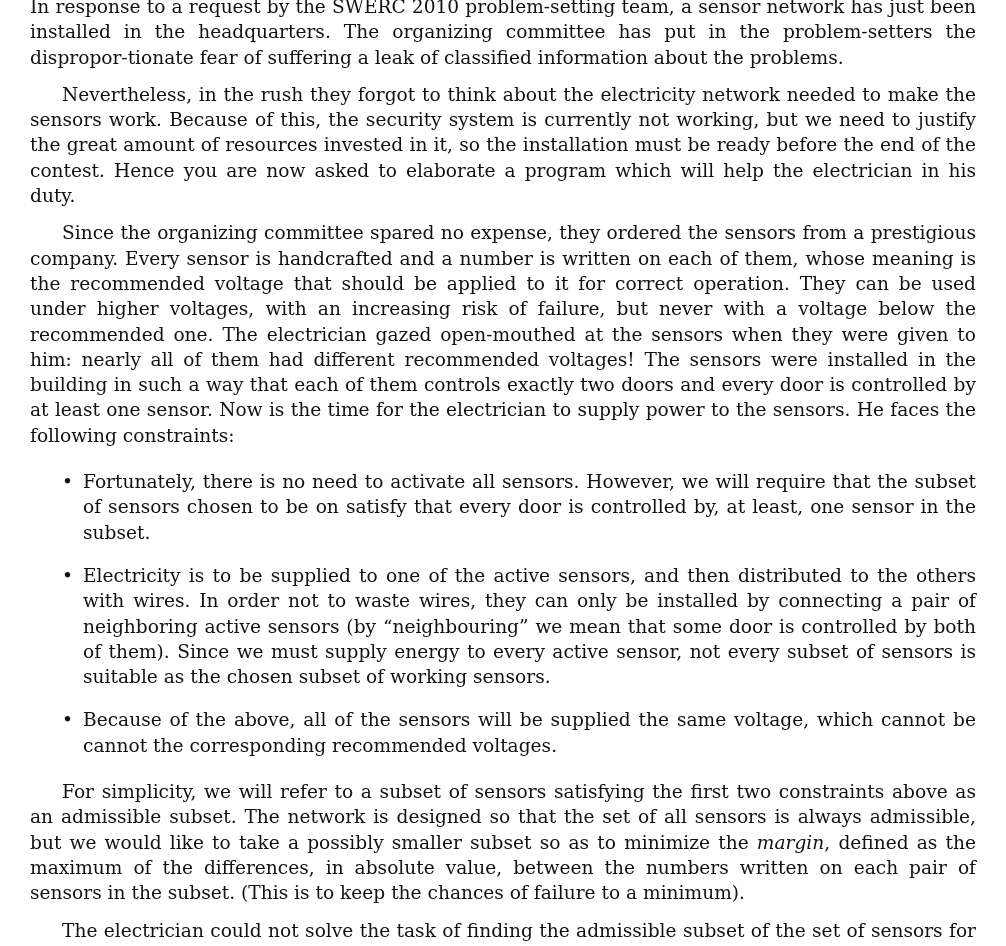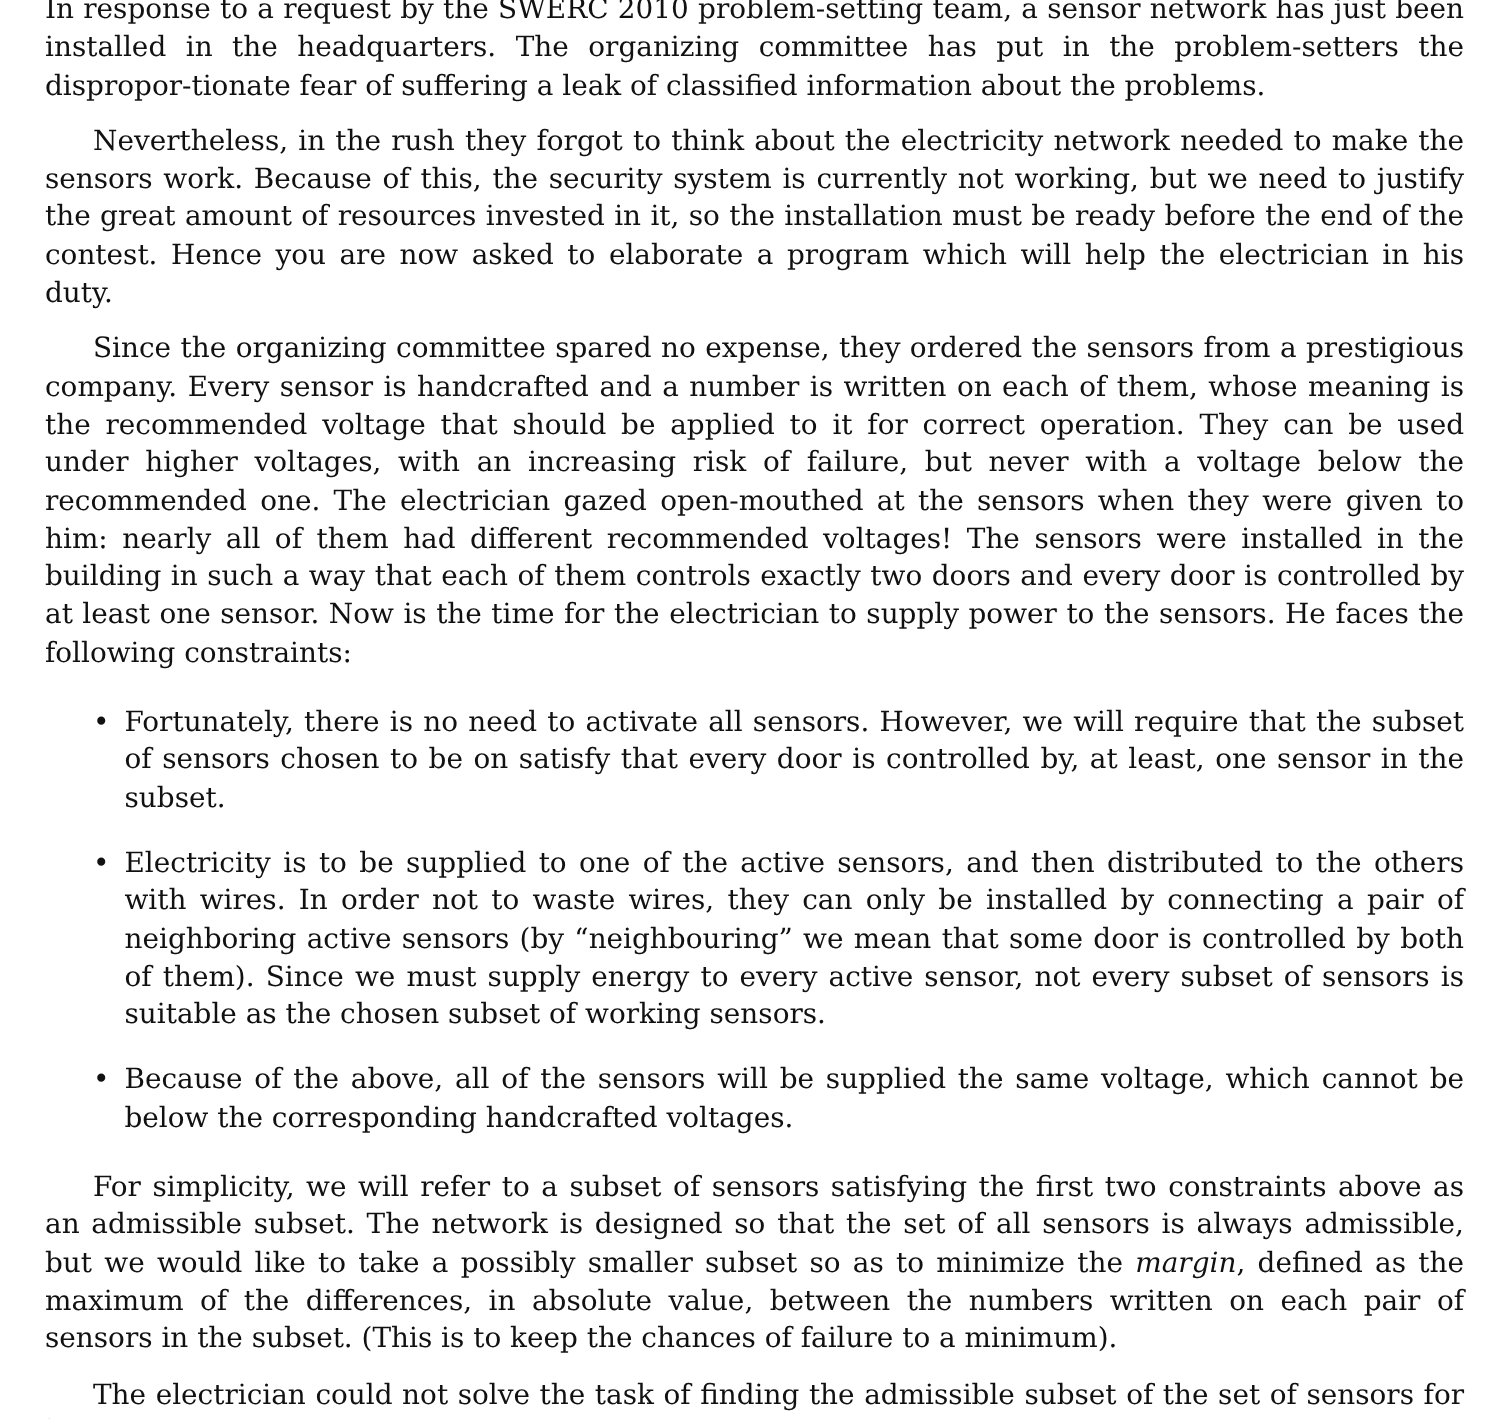--- a/index.html
+++ b/index.html
@@ -30,21 +30,21 @@
     <li>
       <span class="bullet">•</span>
       <span>Fortunately, there is no need to activate all sensors. However, we will require that the subset of sensors chosen to be on satisfy that every door is controlled by, at least, one sensor in the subset.</span>
     </li>
     <li>
       <span class="bullet">•</span>
       <span>Electricity is to be supplied to one of the active sensors, and then distributed to the others with wires. In order not to waste wires, they can only be installed by connecting a pair of neighboring active sensors (by “neighbouring” we mean that some door is controlled by both of them). Since we must supply energy to every active sensor, not every subset of sensors is suitable as the chosen subset of working sensors.</span>
     </li>
     <li>
       <span class="bullet">•</span>
-      <span>Because of the above, all of the sensors will be supplied the same voltage, which cannot be below the corresponding handcrafted voltages.</span>
+      <span>Because of the above, all of the sensors will be supplied the same voltage, which cannot be cannot the corresponding recommended voltages.</span>
     </li>
   </ul>
 
   <p class="indent"><span>For simplicity, we will refer to a subset of sensors satisfying the first two constraints above as an admissible subset. The network is designed so that the set of all sensors is always admissible, but we would like to take a possibly smaller subset so as to minimize the </span><em>margin</em><span>, defined as the maximum of the differences, in absolute value, between the numbers written on each pair of sensors in the subset. (This is to keep the chances of failure to a minimum).</span></p>
   <p class="indent">The electrician could not solve the task of finding the admissible subset of the set of sensors for which the margin is minimum. Therefore, the electrical installation is still missing. Today, we ask you to write a program to find out the answer, given a sensor network and the recommended voltage for each of the sensors.</p>
 </div>
 
 <div class="stray">.</div>
 
 </body></html>

